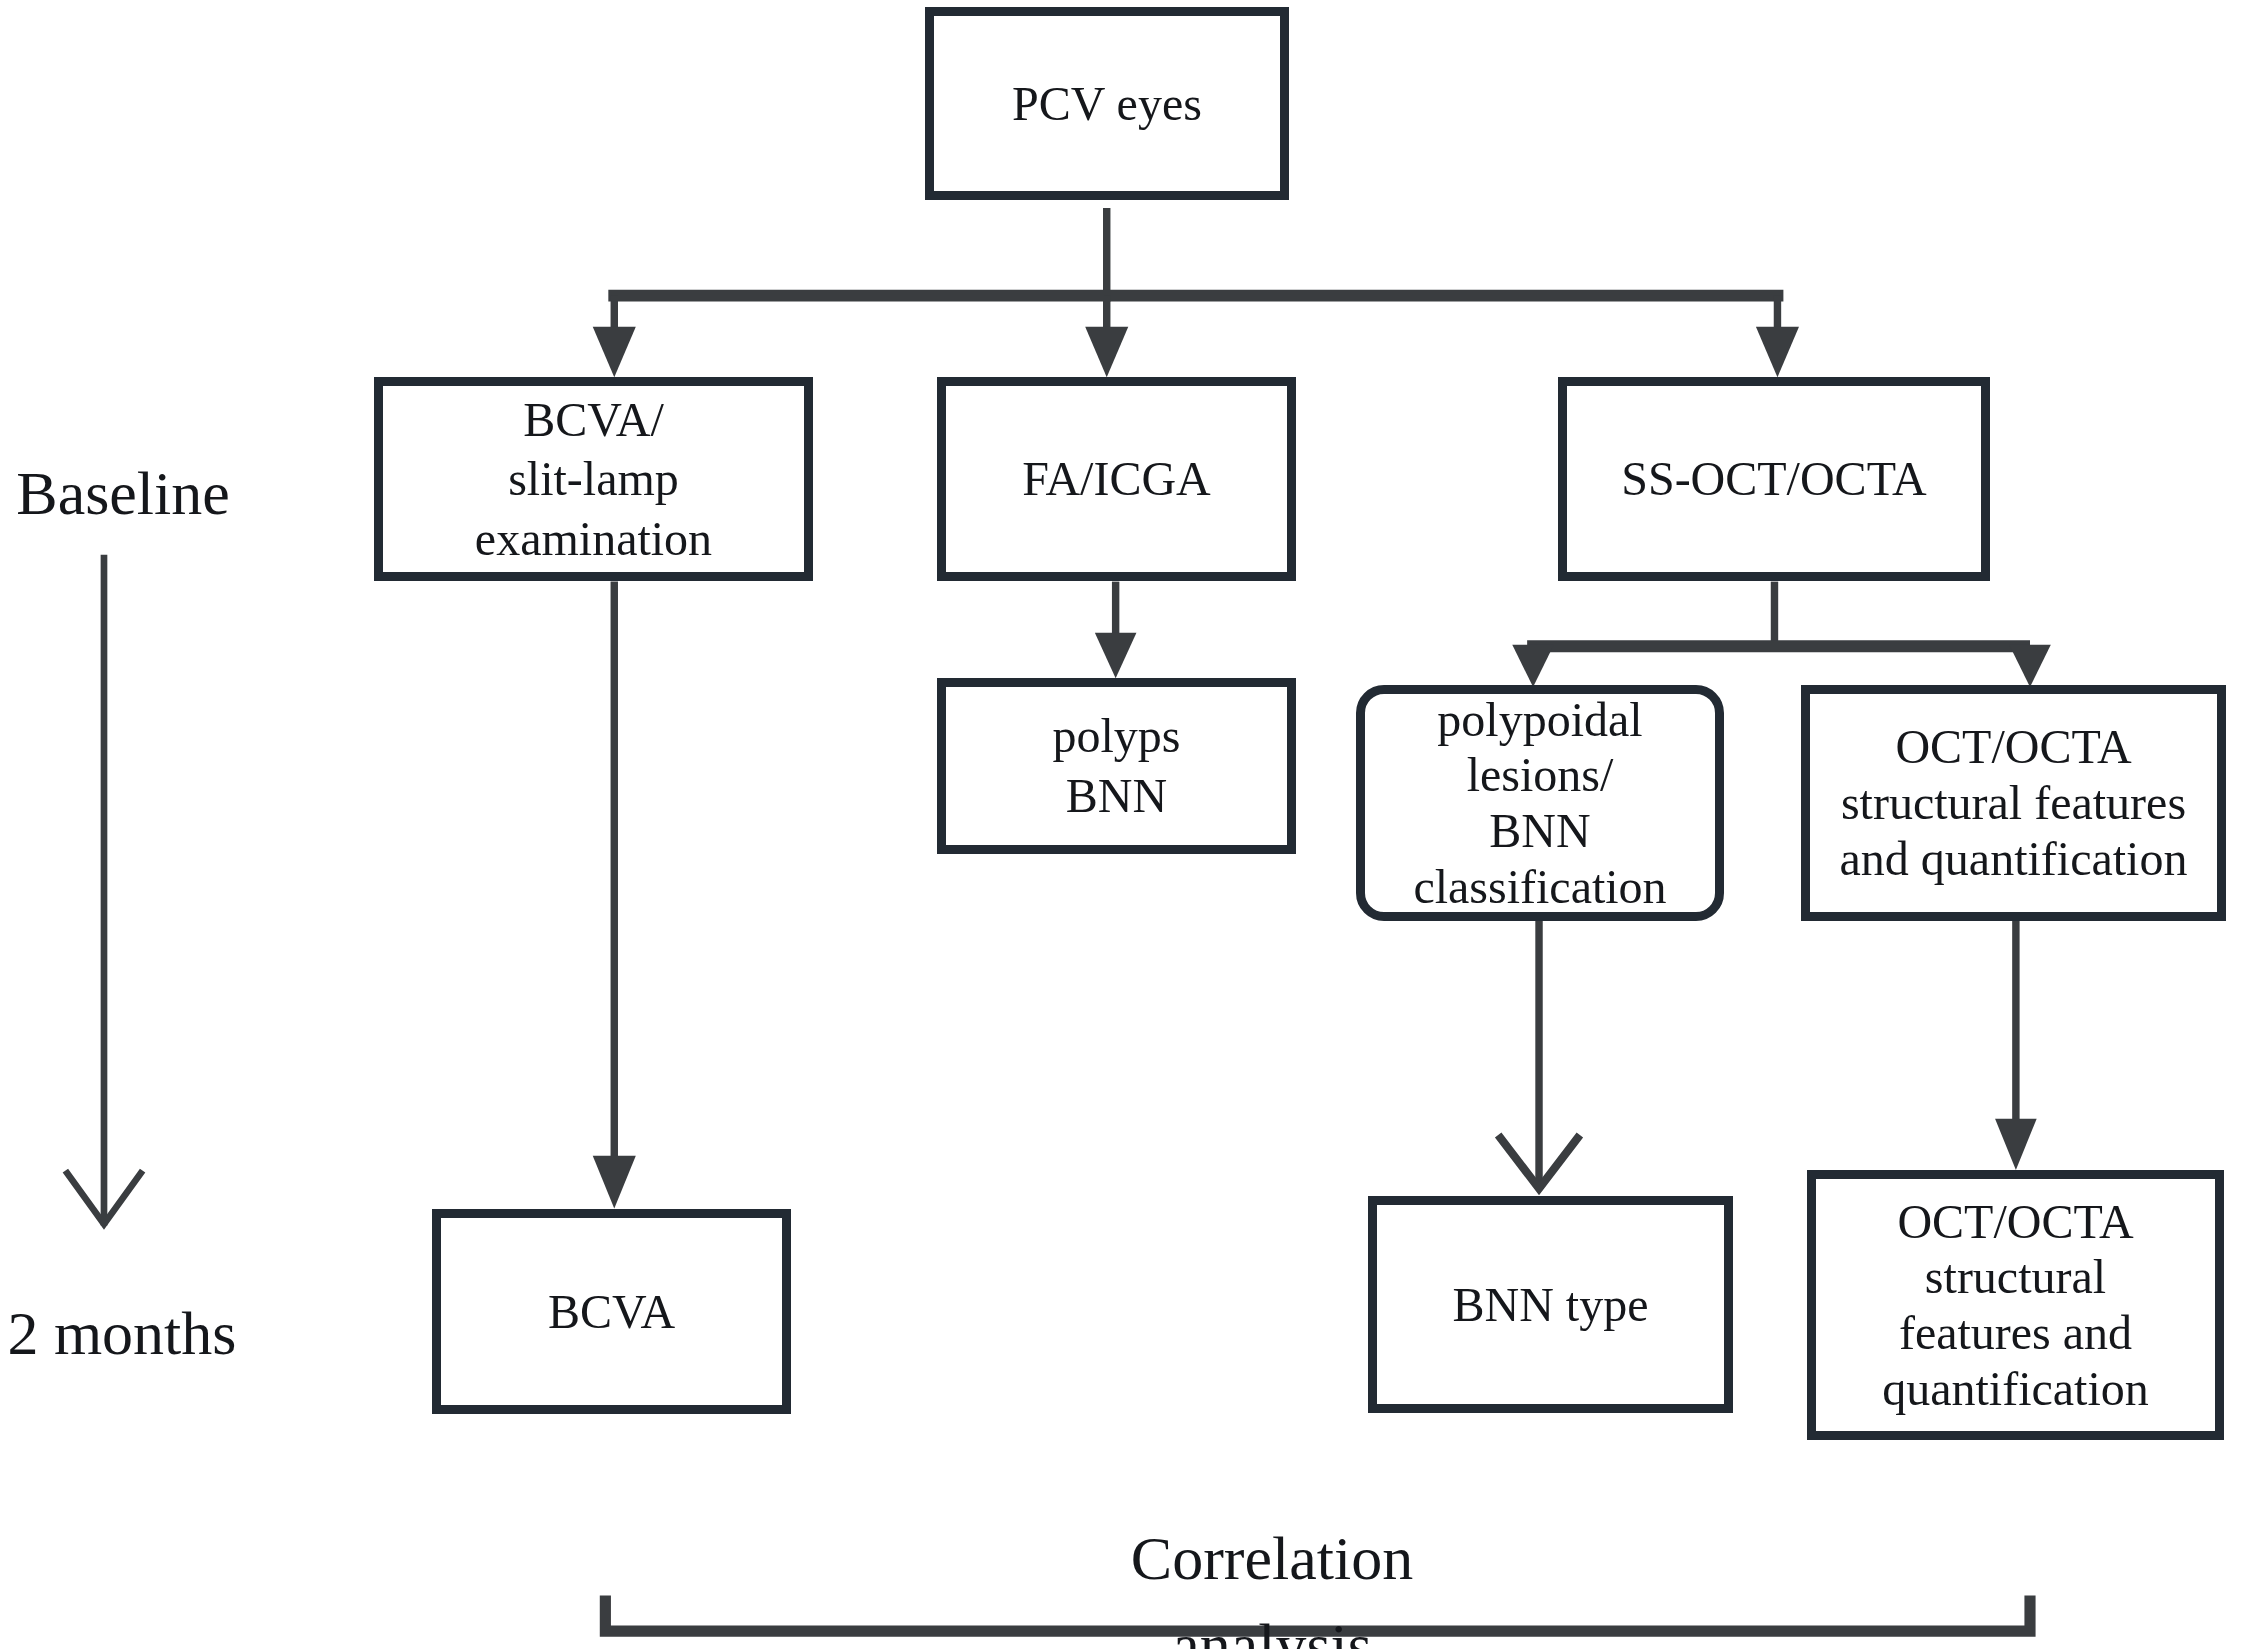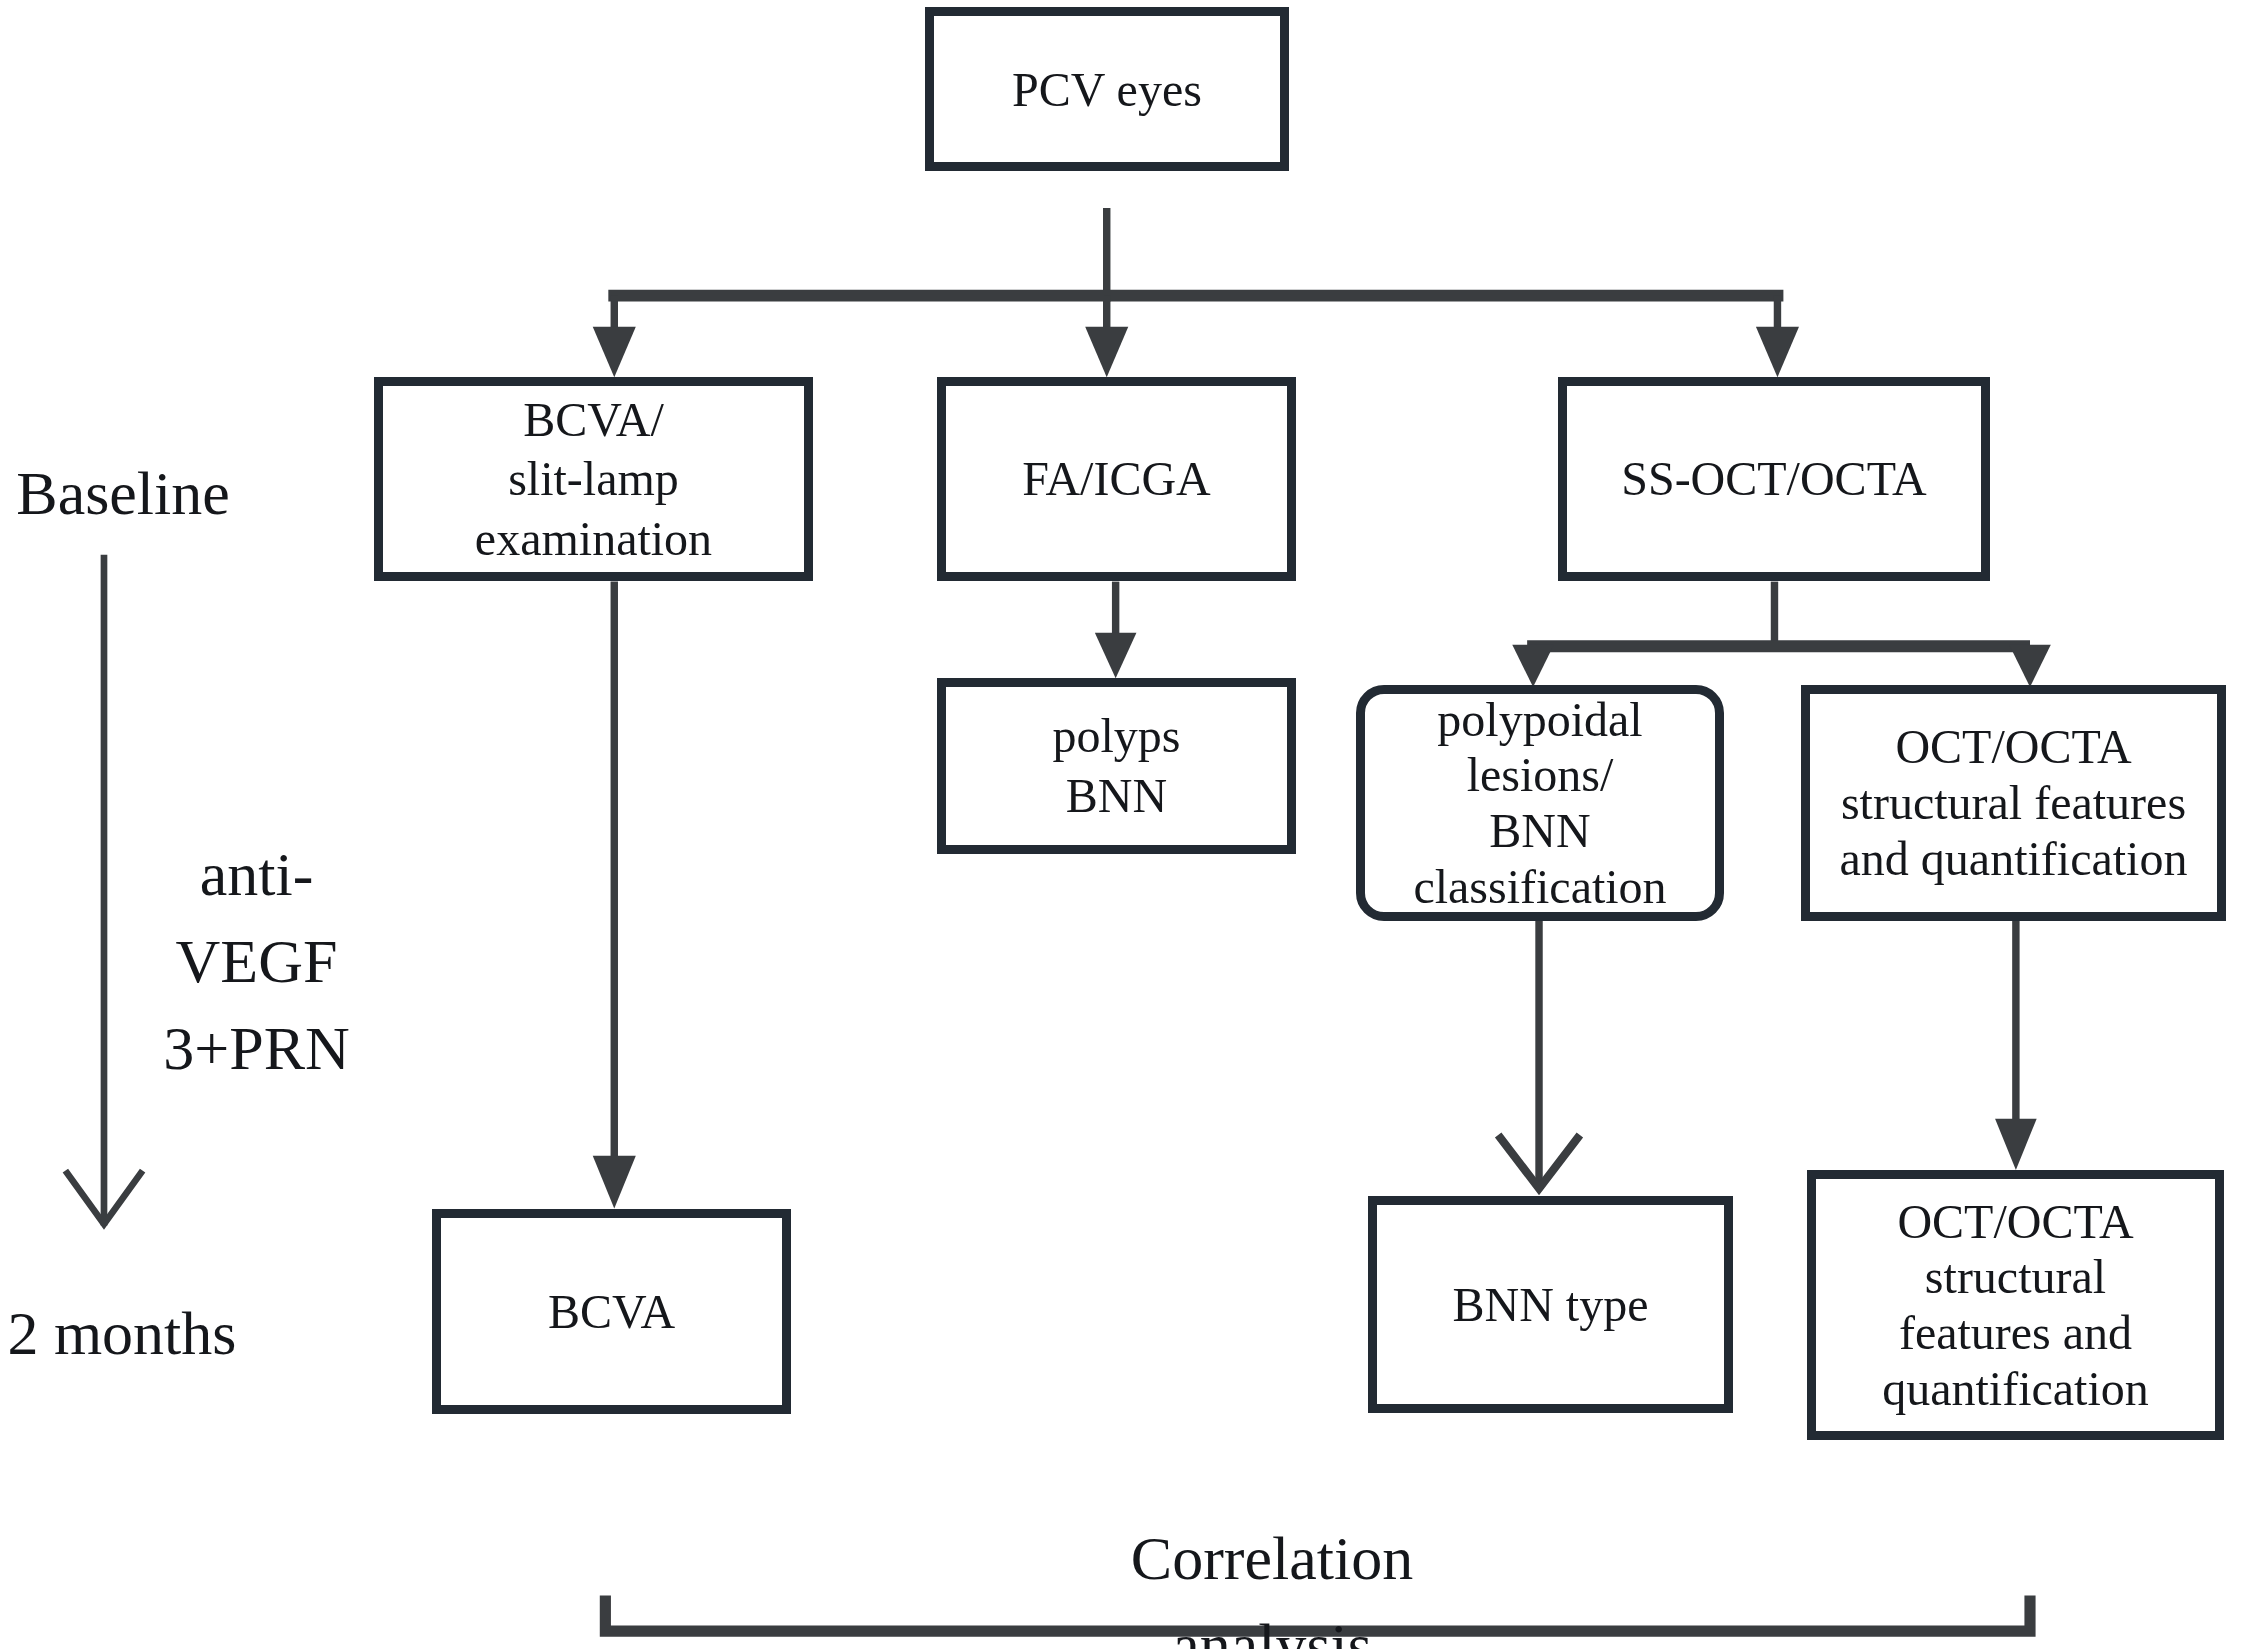--- a/index.html
+++ b/index.html
@@ -86,21 +86,21 @@
       <line x1="2714" y1="1240" x2="2714" y2="1512" stroke-width="10"></line>
       <polygon points="2686,1506 2742,1506 2714,1575" stroke="none"></polygon>
 
       <line x1="140" y1="747" x2="140" y2="1650" stroke-width="9"></line>
       <polyline points="88,1576 140,1648 192,1576" fill="none" stroke-width="9"></polyline>
 
       <polyline points="815,2148 815,2196 2733,2196 2733,2148" fill="none" stroke-width="15"></polyline>
     </g>
   </svg>
 
-  <div class="node" style="left:925px; top:7.4px; width:364px; height:164px;">PCV eyes</div>
+  <div class="node" style="left:925px; top:7.4px; width:364px; height:193px;">PCV eyes</div>
 
   <div class="node" style="left:374px; top:377px; width:439px; height:204px;">BCVA/
 slit-lamp
 examination</div>
 
   <div class="node" style="left:937px; top:377px; width:359px; height:204px;">FA/ICGA</div>
 
   <div class="node" style="left:1558px; top:377px; width:432px; height:204px;">SS-OCT/OCTA</div>
 
   <div class="node" style="left:937px; top:678px; width:359px; height:176px;">polyps
@@ -119,21 +119,19 @@
 
   <div class="node" style="left:1368px; top:1196px; width:365px; height:217px;">BNN type</div>
 
   <div class="node tight" style="left:1807px; top:1170px; width:417px; height:270px;">OCT/OCTA
 structural
 features and
 quantification</div>
 
   <div class="annot" style="left:16.3px; top:450px;">Baseline</div>
 
-  <div class="annot centered" style="left:145px; top:831px; width:223px;">anti-VEGF
-3+PRN</div>
 
   <div class="annot" style="left:7.4px; top:1290px;">2 months</div>
 
   <div class="annot centered" style="left:1049px; top:1515px; width:446px;">Correlation analysis</div>
 
 </div>
 
 
 </body></html>

